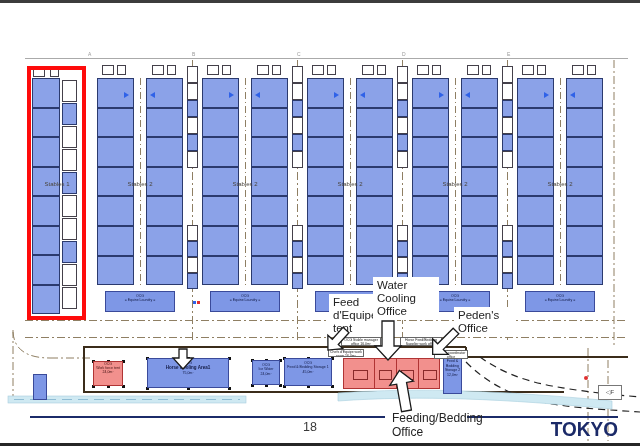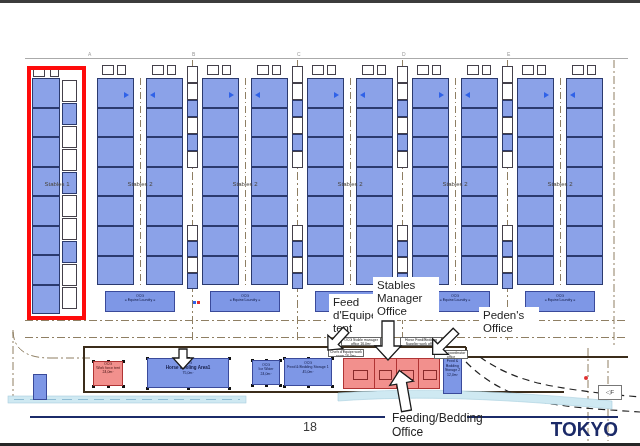--- a/index.html
+++ b/index.html
@@ -360,25 +360,25 @@
 
     <div class="abs" style="left:598px;top:385px;width:22px;height:13px;border:1px solid #777;background:#fff;
          font-size:6px;color:#555;text-align:center;line-height:12px;z-index:12">◁<span>F</span></div>
 
     <div class="abs callout boxed" style="left:329px;top:294px;width:60px">
       <div>Feed</div>
       <div>d'Equipe</div>
       <div>tent</div>
     </div>
     <div class="abs callout boxed" style="left:373px;top:277px;width:58px">
-      <div>Stables</div>
-      <div>Manager</div>
+      <div>Water</div>
+      <div>Cooling</div>
       <div>Office</div>
     </div>
-    <div class="abs callout boxed" style="left:479px;top:307px;width:52px">
+    <div class="abs callout boxed" style="left:454px;top:307px;width:52px">
       <div>Peden's</div>
       <div>Office</div>
     </div>
   </div>
 
   <svg id="arrows" width="640" height="446" style="z-index:44">
     <g fill="#fff" stroke="#1a1a1a" stroke-width="1.3" stroke-linejoin="miter">
 
       <path d="M179 349 L187 349 L187 358 L193 358 L183 369 L173 358 L179 358 Z"></path>
 

